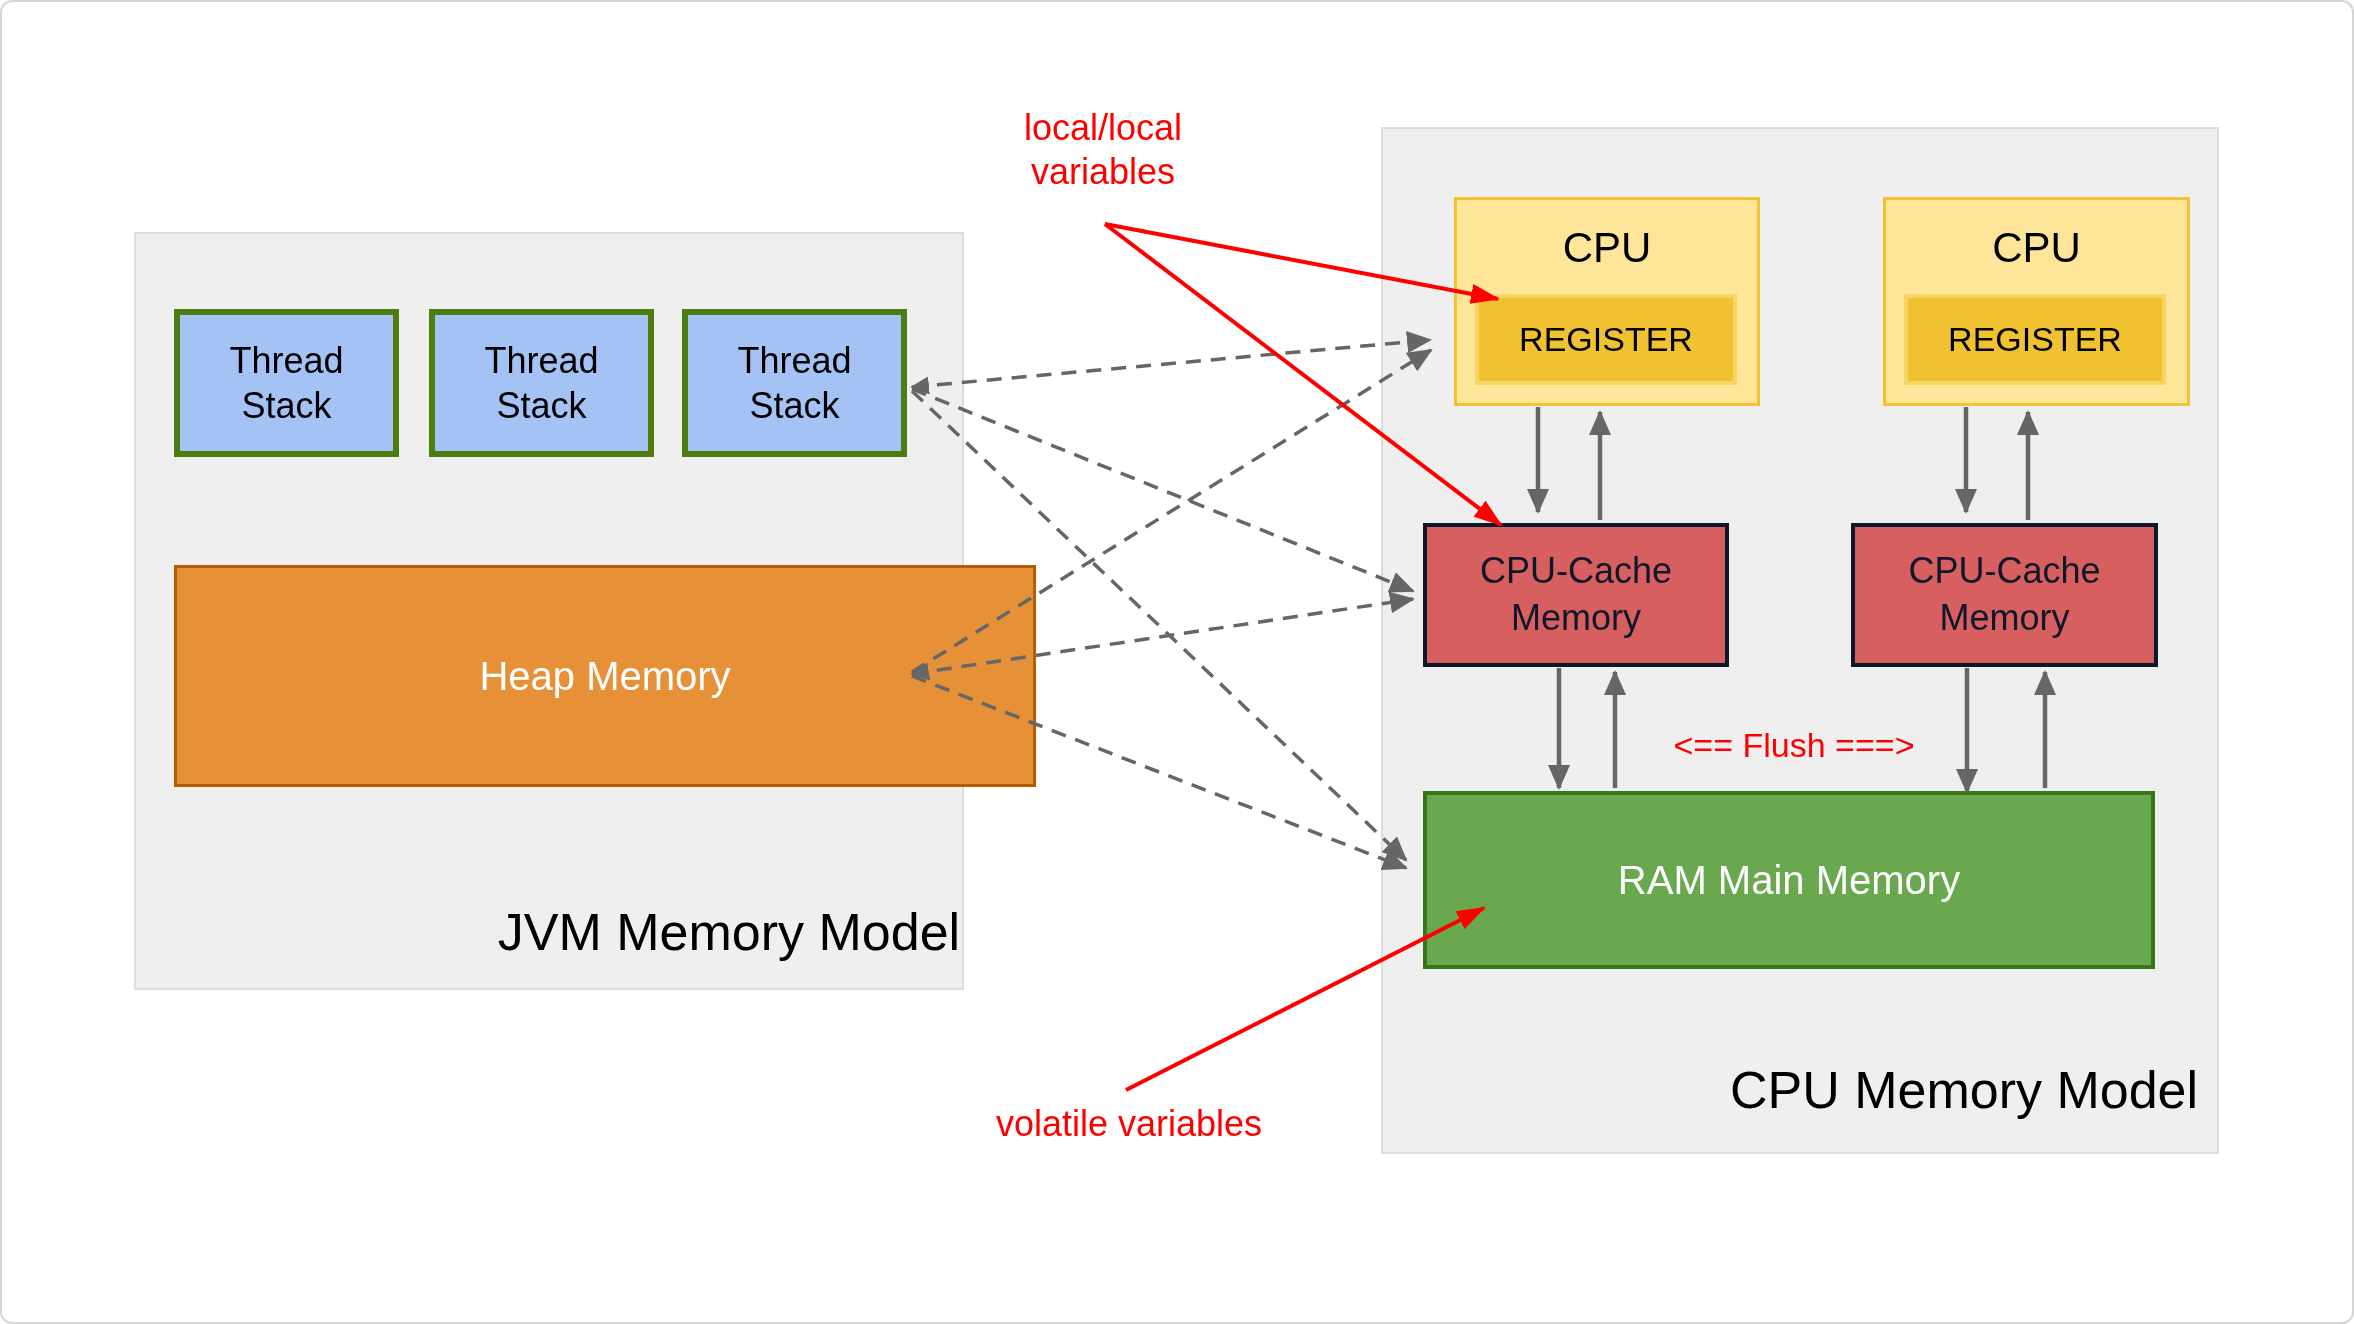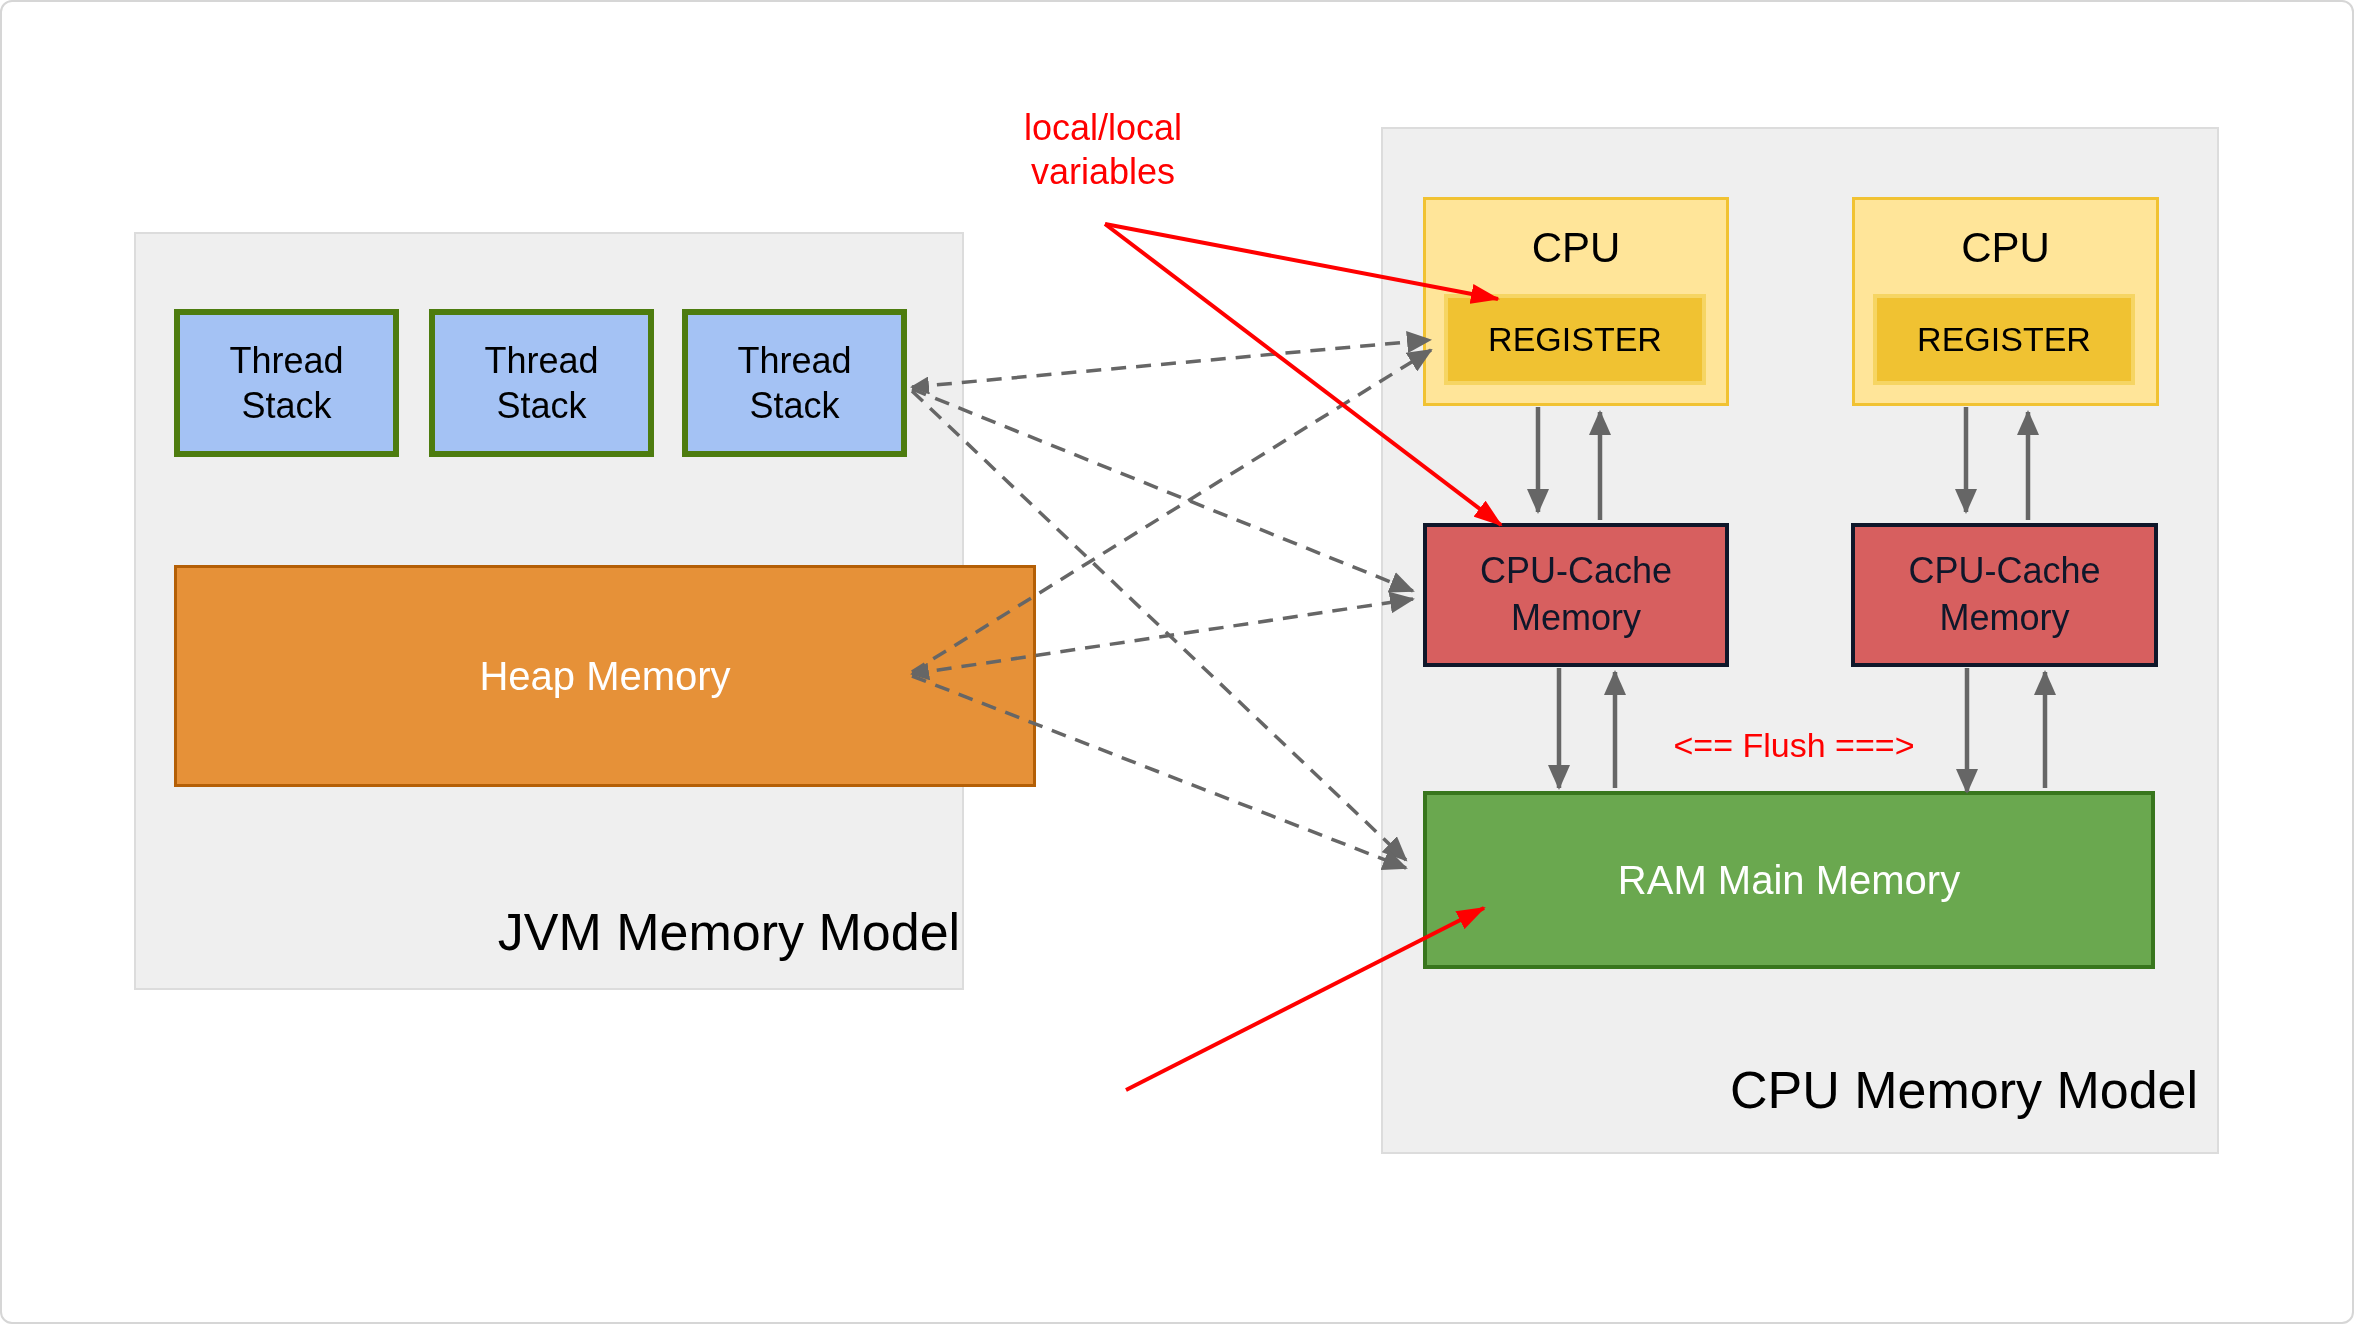--- a/index.html
+++ b/index.html
@@ -46,20 +46,21 @@
   .heap {
     background: #e69138;
     border: 3px solid #b45f06;
     color: #ffffff;
     font-size: 40px;
   }
   .cpu {
     background: #ffe599;
     border: 3px solid #f1c232;
     color: #000000;
+    margin-left: 31px;
   }
   .cpu-label {
     position: absolute;
     top: 24px;
     left: 0;
     width: 100%;
     text-align: center;
     font-size: 42px;
   }
   .register {
@@ -160,20 +161,21 @@
     <div class="flush-label" style="left:251px; top:597px; width:320px;">&lt;== Flush ===&gt;</div>
 
     <div class="box ram" style="left:40px; top:662px; width:732px; height:178px;">
       <div>RAM Main Memory</div>
     </div>
 
     <div class="panel-title" style="left:281px; top:931px; width:600px;">CPU Memory Model</div>
   </section>
 
   <div class="annotation" style="left:971px; top:104px; width:260px;">local/local variables</div>
+  <div class="annotation" style="left:927px; top:1100px; width:400px;">volatile variables</div>
 
   <svg class="arrows" viewBox="0 0 2354 1324">
     <defs>
       <marker id="mGray" markerUnits="userSpaceOnUse" markerWidth="26" markerHeight="22" refX="23" refY="11" orient="auto">
         <path d="M0,0 L25,11 L0,22 Z" fill="#666666"></path>
       </marker>
       <marker id="mGrayRev" markerUnits="userSpaceOnUse" markerWidth="20" markerHeight="18" refX="17" refY="9" orient="auto-start-reverse">
         <path d="M0,0 L19,9 L0,18 Z" fill="#666666"></path>
       </marker>
       <marker id="mRed" markerUnits="userSpaceOnUse" markerWidth="30" markerHeight="20" refX="27" refY="10" orient="auto">

